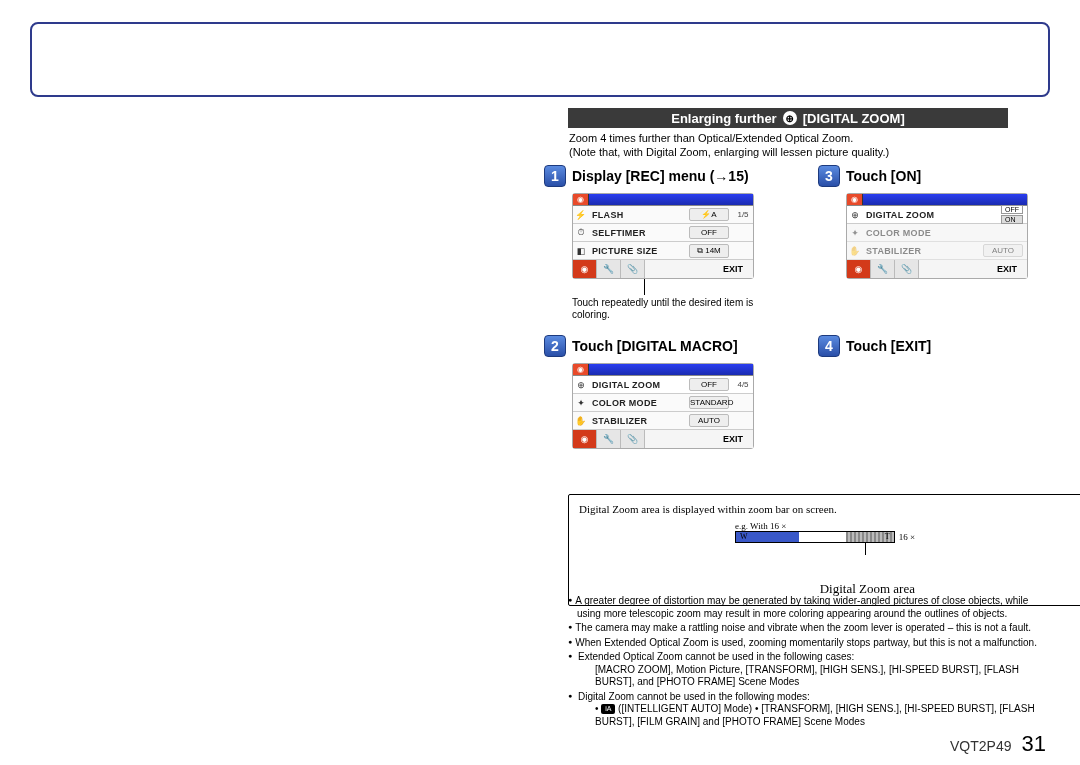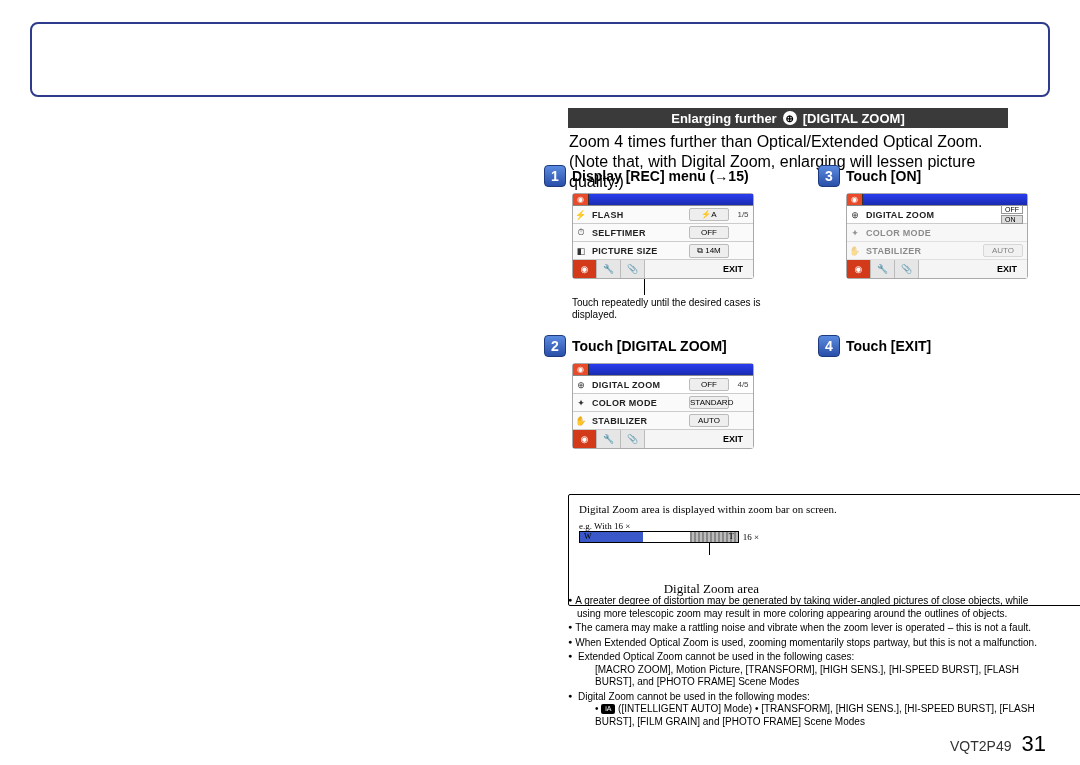--- a/index.html
+++ b/index.html
@@ -1,20 +1,20 @@
 <!DOCTYPE html>
 <html><head>
 <meta charset="utf-8">
 <style>
   * { box-sizing: border-box; margin: 0; padding: 0; }
   body { font-family: Arial, Helvetica, sans-serif; width: 1080px; height: 765px; background: #fff; position: relative; font-size: 12px; color: #000; }
   .chapter-box { position: absolute; top: 22px; left: 30px; width: 1020px; height: 75px; border: 2px solid #2e3a8c; border-radius: 8px; }
   .section-bar { position: absolute; top: 108px; left: 568px; width: 440px; height: 20px; background: #3a3a3a; color: #fff; font-weight: bold; font-size: 13px; display: flex; align-items: center; justify-content: center; gap: 6px; }
   .mag-icon { width: 14px; height: 14px; border-radius: 50%; background: #fff; display: inline-flex; align-items: center; justify-content: center; color: #000; font-size: 10px; font-weight: bold; }
-  .intro { position: absolute; top: 132px; left: 569px; width: 460px; font-size: 16px; line-height: 1.25; }
+  .intro { position: absolute; top: 132px; left: 569px; width: 460px; font-size: 11px; line-height: 1.25; }
   .steps-grid { position: absolute; top: 165px; left: 544px; width: 510px; }
   .step-row { display: flex; gap: 10px; margin-bottom: 6px; }
   .step-col-a { width: 264px; }
   .step-col-b { width: 226px; }
   .step-head { display: flex; align-items: center; gap: 6px; }
   .step-num { width: 22px; height: 22px; border-radius: 4px; background: linear-gradient(#5b8be0,#2a4fa8); color: #fff; display: flex; align-items: center; justify-content: center; font-weight: bold; font-size: 14px; border: 1px solid #1d3a7e; }
   .step-title { font-weight: bold; font-size: 14px; }
   .menu-shot { margin: 6px 0 0 28px; width: 182px; border: 1px solid #aaa; border-radius: 3px; background: #f5f5f5; font-size: 9px; }
   .shot-top { height: 12px; background: linear-gradient(#2a3df0,#1a2bb0); border-bottom: 1px solid #888; display:flex; align-items:center; }
   .shot-top-red { width: 16px; height: 100%; background: #e84a2a; border-right:1px solid #333; display:flex;align-items:center;justify-content:center;color:#fff;font-size:8px;}
@@ -30,21 +30,21 @@
   .foot-tab.grey { background: #e6e6e6; color:#666; font-size:9px;}
   .foot-exit { margin-left: auto; width: 40px; display:flex;align-items:center;justify-content:center; font-size:9px; font-weight:bold;}
   .lead-line { width:1px; height:16px; background:#000; margin:0 auto; }
   .caption { font-size: 10px; line-height: 1.2; width: 190px; margin-left: 28px; margin-top: 2px; }
   .on-off-col { display:flex; flex-direction:column; margin-right:4px; gap:1px; }
   .on-off { font-size:7px; border:1px solid #999; padding:0 3px; background:#fff; }
   .on-off.sel { background:#ddd; }
 
   .info-box { position: absolute; top: 494px; left: 568px; width: 514px; border: 1px solid #000; border-radius: 2px; padding: 8px 10px 8px 10px; font-size: 11px; font-family: Liberation Serif, serif; }
   .info-head { margin-bottom: 6px; }
-  .info-cols { display: flex; gap: 0; }
+  .info-cols { display: flex; gap: 0; justify-content: center; }
   .zoom-demo { width: 180px; font-size: 9px; }
   .zoom-bar-wrap { display: flex; align-items: center; gap: 4px; }
   .zoom-bar { flex:1; height: 12px; border: 1px solid #000; display: flex; position: relative; }
   .zb-w, .zb-t { position:absolute; top:0; font-size:8px; padding:0 2px; }
   .zb-w { left:2px; } .zb-t { right:2px; }
   .zb-optical { width: 40%; height:100%; background:#3a58c8; }
   .zb-space { flex:1; }
   .zb-digital { width: 30%; height:100%; background: repeating-linear-gradient(90deg,#888,#888 2px,#bbb 2px,#bbb 4px); }
   .zoom-label-r { font-size:9px; }
   .dz-label { text-align: right; font-size: 13px; margin-top: 26px; }
@@ -109,21 +109,21 @@
             <span class="shot-page"></span>
           </div>
         <div class="shot-foot">
             <div class="foot-tab red">◉</div>
             <div class="foot-tab grey">🔧</div>
             <div class="foot-tab grey">📎</div>
             <div class="foot-exit">EXIT</div>
           </div>
       </div>
       <div class="lead-line" style="margin-left:100px"></div>
-      <div class="caption">Touch repeatedly until the desired cases is displayed.</div>
+      <div class="caption">Touch repeatedly until the desired item is coloring.</div>
     </div>
     <div class="step-col-b">
       <div class="step-head">
         <div class="step-num">3</div>
         <div class="step-title">Touch [ON]</div>
       </div>
       <div class="menu-shot">
         <div class="shot-top">
             <div class="shot-top-red">◉</div>
           </div>
@@ -151,21 +151,21 @@
             <div class="foot-exit">EXIT</div>
           </div>
       </div>
     </div>
   </div>
 
   <div class="step-row" style="margin-top:14px">
     <div class="step-col-a">
       <div class="step-head">
         <div class="step-num">2</div>
-        <div class="step-title">Touch [DIGITAL ZOOM]</div>
+        <div class="step-title">Touch [DIGITAL MACRO]</div>
       </div>
       <div class="menu-shot">
         <div class="shot-top">
             <div class="shot-top-red">◉</div>
           </div>
         <div class="shot-row sel">
             <span class="shot-ico">⊕</span>
             <span class="shot-label">DIGITAL ZOOM</span>
             <span class="shot-val">OFF</span>
             <span class="shot-page">4/5</span>

